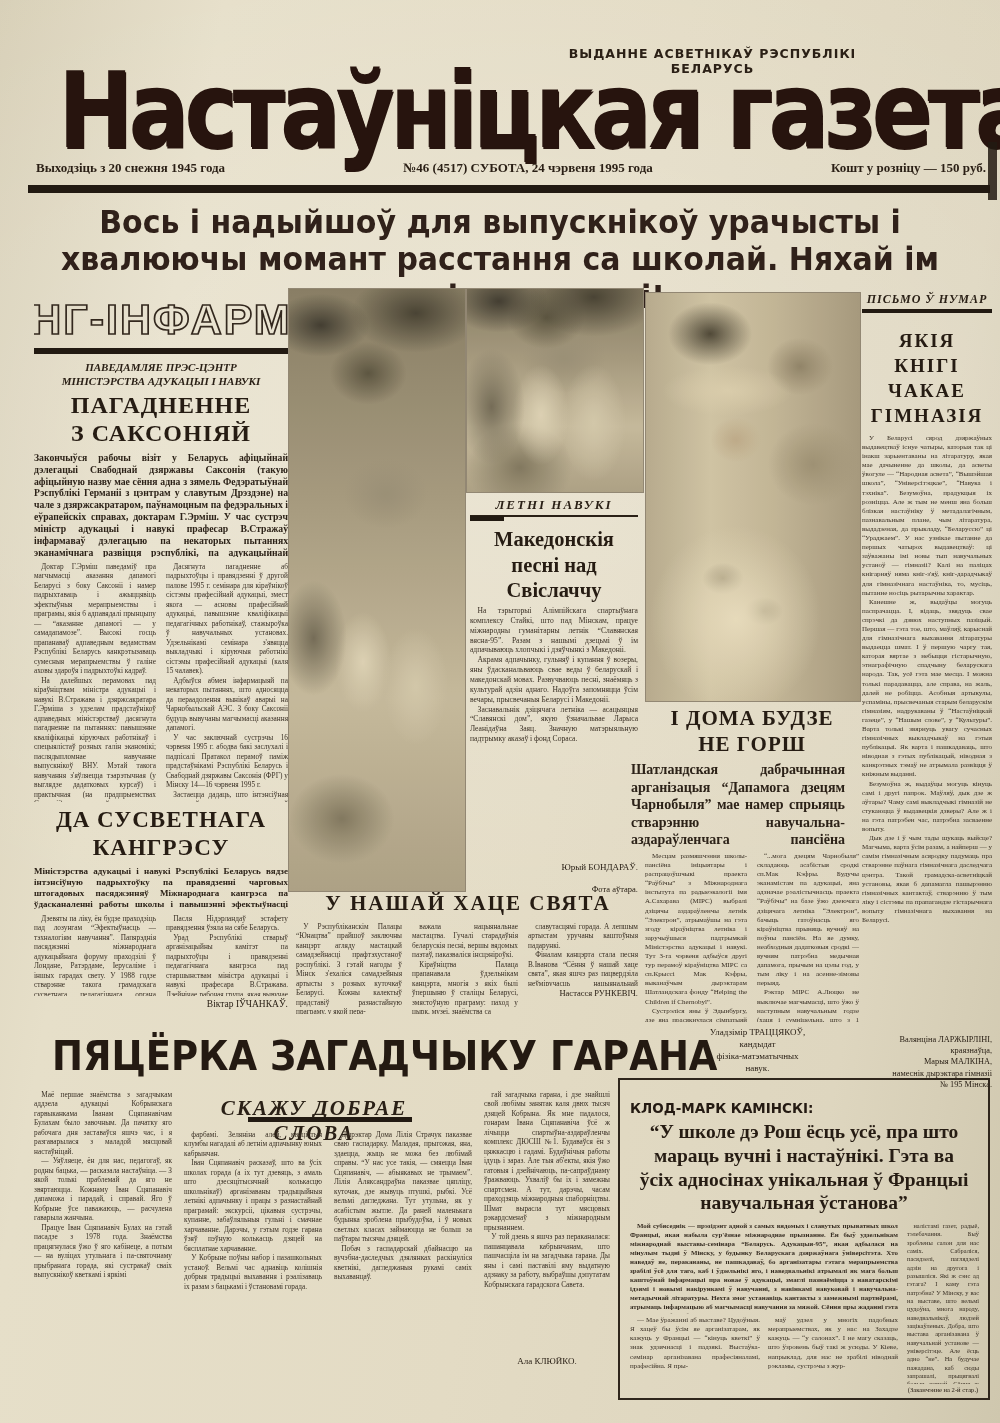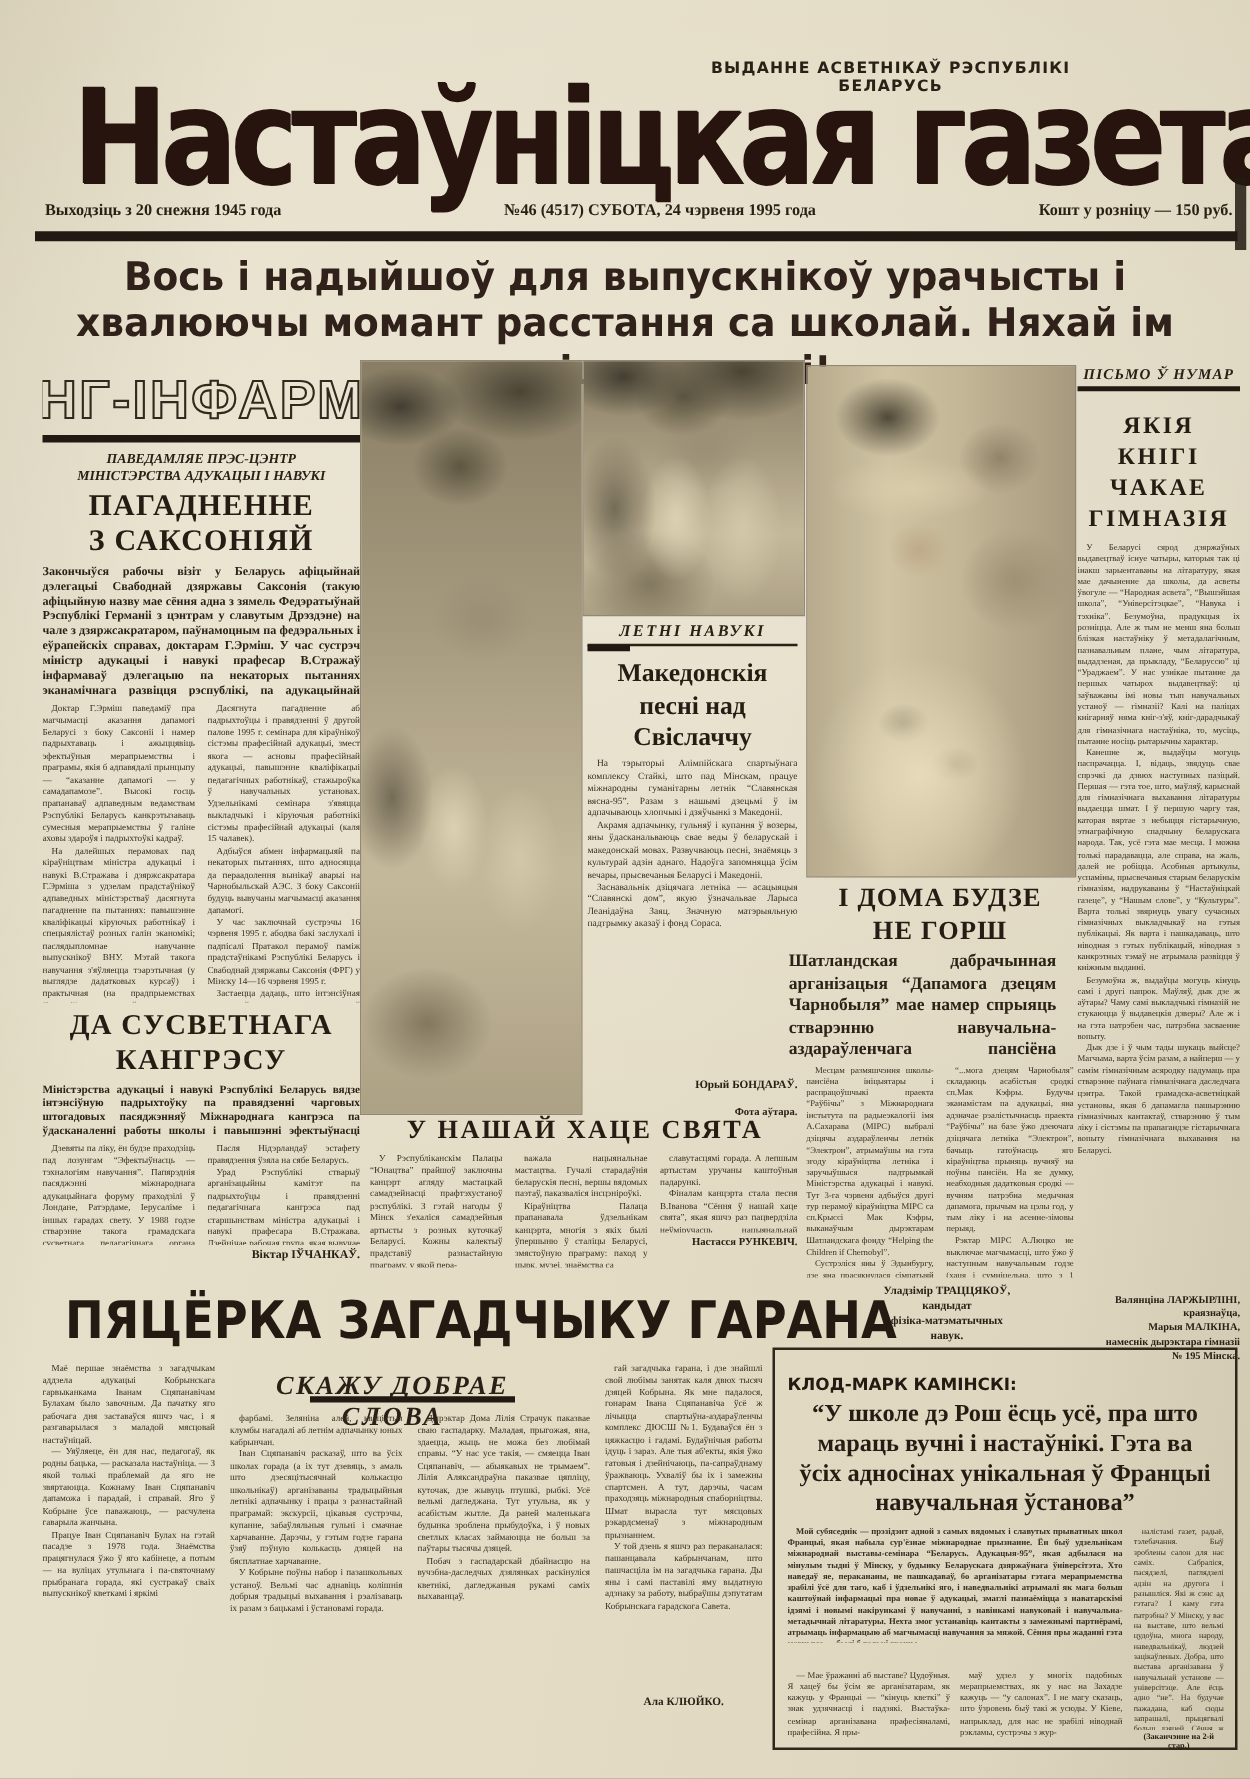--- a/index.html
+++ b/index.html
@@ -8,21 +8,21 @@
       radial-gradient(1200px 800px at 50% 30%, rgba(255,255,255,.25), rgba(0,0,0,0) 70%),
       linear-gradient(100deg,#d8d0b8 0%,#e6dfc9 18%,#e3dbc4 55%,#ded6bf 82%,#cfc7ae 100%);
     color:#2e251c; font-family:"Liberation Serif",serif;}
   .abs{position:absolute;}
   .ht{font-family:"Liberation Serif",serif;font-weight:bold;color:#261c13;text-align:center;white-space:pre-line;}
   .bt{font-family:"Liberation Serif",serif;font-size:7.3px;line-height:1.3;text-align:justify;
       white-space:pre-line;color:#382e23;overflow:hidden;}
   .lead{font-family:"Liberation Serif",serif;font-weight:bold;text-align:justify;color:#2c2218;
       white-space:pre-line;overflow:hidden;}
   .kick{font-family:"Liberation Serif",serif;font-style:italic;font-weight:bold;text-align:center;color:#2a2016;}
-  .by{font-family:"Liberation Serif",serif;font-weight:bold;color:#2a2016;white-space:pre-line;}
+  .by{font-family:"Liberation Serif",serif;font-weight:normal;color:#2a2016;white-space:pre-line;}
   .bar{background:#221a12;}
   .sans{font-family:"DejaVu Sans","Liberation Sans",sans-serif;}
   .photo{border:1px solid #8d8370;filter:sepia(.18) contrast(.92);}
   .ph1{background:
       radial-gradient(70px 45px at 18% 6%, #3c372a 0%, rgba(60,55,42,0) 70%),
       radial-gradient(90px 55px at 72% 4%, #433d2c 0%, rgba(67,61,44,0) 72%),
       radial-gradient(55px 45px at 45% 14%, #575039 0%, rgba(87,80,57,0) 70%),
       radial-gradient(46px 80px at 14% 58%, #6f6751 0%, rgba(111,103,81,0) 72%),
       radial-gradient(40px 72px at 42% 62%, #d9d0b5 0%, rgba(217,208,181,0) 70%),
       radial-gradient(46px 84px at 72% 66%, #cfc6aa 0%, rgba(207,198,170,0) 70%),
@@ -180,21 +180,21 @@
   <div class="abs ibox" style="left:618px;top:1078px;width:372px;height:322px;">
     <div class="sans" style="font-weight:bold;font-size:13.5px;color:#241a12;">КЛОД-МАРК КАМІНСКІ:</div>
     <div class="ht" style="margin-top:4px;font-size:19.5px;line-height:1.22;text-align:center;">“У школе дэ Рош ёсць усё, пра што
 мараць вучні і настаўнікі. Гэта ва
 ўсіх адносінах унікальная ў Францыі
 навучальная ўстанова”</div>
     <div style="display:flex;gap:9px;margin-top:7px;">
       <div style="width:268px;">
         <div class="bt" style="width:268px;height:92px;font-size:6.9px;font-weight:bold;"> Мой субяседнік — прэзідэнт адной з самых вядомых і славутых прыватных школ Францыі, якая набыла сур'ёзнае міжнароднае прызнанне. Ён быў удзельнікам міжнароднай выставы-семінара “Беларусь. Адукацыя-95”, якая адбылася на мінулым тыдні ў Мінску, у будынку Беларускага дзяржаўнага ўніверсітэта. Хто наведаў яе, перакананы, не пашкадаваў, бо арганізатары гэтага мерапрыемства зрабілі ўсё для таго, каб і ўдзельнікі яго, і наведвальнікі атрымалі як мага больш каштоўнай інфармацыі пра новае ў адукацыі, змаглі пазнаёміцца з наватарскімі ідэямі і новымі накірункамі ў навучанні, з навінкамі навуковай і навучальна-метадычнай літаратуры. Нехта змог устанавіць кантакты з замежнымі партнёрамі, атрымаць інфармацыю аб магчымасці навучання за мяжой. Сёння пры жаданні гэта магчыма — былі б толькі грошы.
  Такім чынам, мы размаўляем з Клодам-Маркам Камінскім. Мяркуючы па адказу на маё першае пытанне, ён таксама быў задаволены мерапрыемствам, у якім з задавальненнем прыняў удзел.</div>
-        <div style="display:flex;gap:8px;margin-top:22px;">
+        <div style="display:flex;gap:8px;margin-top:2px;">
           <div class="bt" style="width:130px;height:78px;font-size:7px;"> — Мае ўражанні аб выставе? Цудоўныя. Я хацеў бы ўсім яе арганізатарам, як кажуць у Францыі — “кінуць кветкі” ў знак удзячнасці і падзякі. Выстаўка-семінар арганізавана прафесіяналамі, прафесійна. Я пры-</div>
           <div class="bt" style="width:130px;height:78px;font-size:7px;"> маў удзел у многіх падобных мерапрыемствах, як у нас на Захадзе кажуць — “у салонах”. І не магу сказаць, што ўзровень быў такі ж усюды. У Кіеве, напрыклад, для нас не зрабілі ніводнай рэкламы, сустрэчы з жур-</div>
         </div>
       </div>
       <div style="width:72px;">
         <div class="bt" style="width:72px;height:162px;font-size:6.4px;"> налістамі газет, радыё, тэлебачання. Быў зроблены салон для нас саміх. Сабраліся, пасядзелі, паглядзелі адзін на другога і разышліся. Які ж сэнс ад гэтага? І каму гэта патрэбна? У Мінску, у вас на выставе, што вельмі цудоўна, многа народу, наведвальнікаў, людзей зацікаўленых. Добра, што выстава арганізавана ў навучальнай установе — універсітэце. Але ёсць адно “не”. На будучае пажадана, каб сюды запрашалі, прыцягвалі больш дзяцей. Сёння ж тут, на жаль, болей дарослых.
  — Але зараз у нашых дзяцей канікулы...
  — Канікулы? Я гэтага не ведаў. Тады можна было выбраць</div>
         <div class="by" style="font-size:6.6px;text-align:center;margin-top:2px;">(Заканчэнне на 2-й стар.)</div>
       </div>

